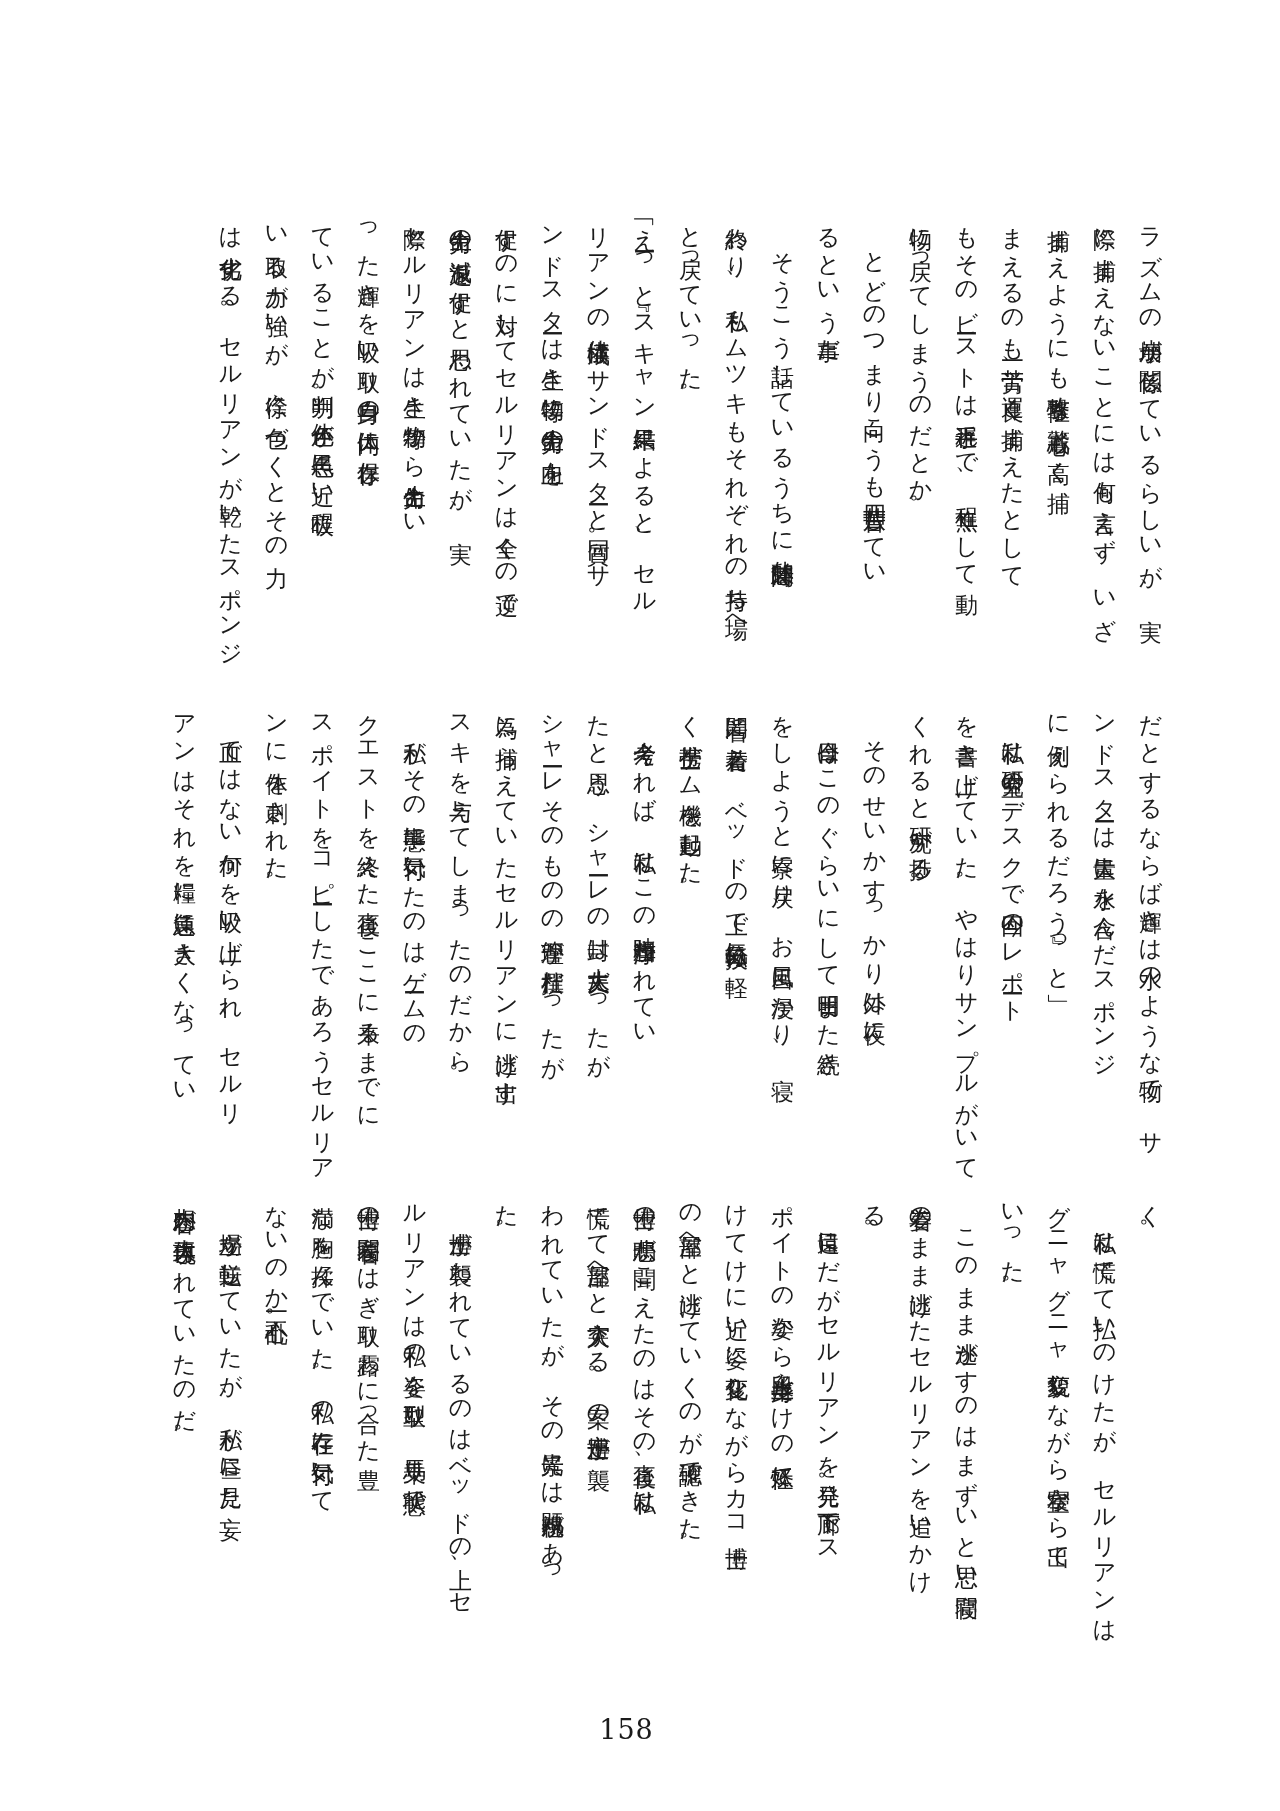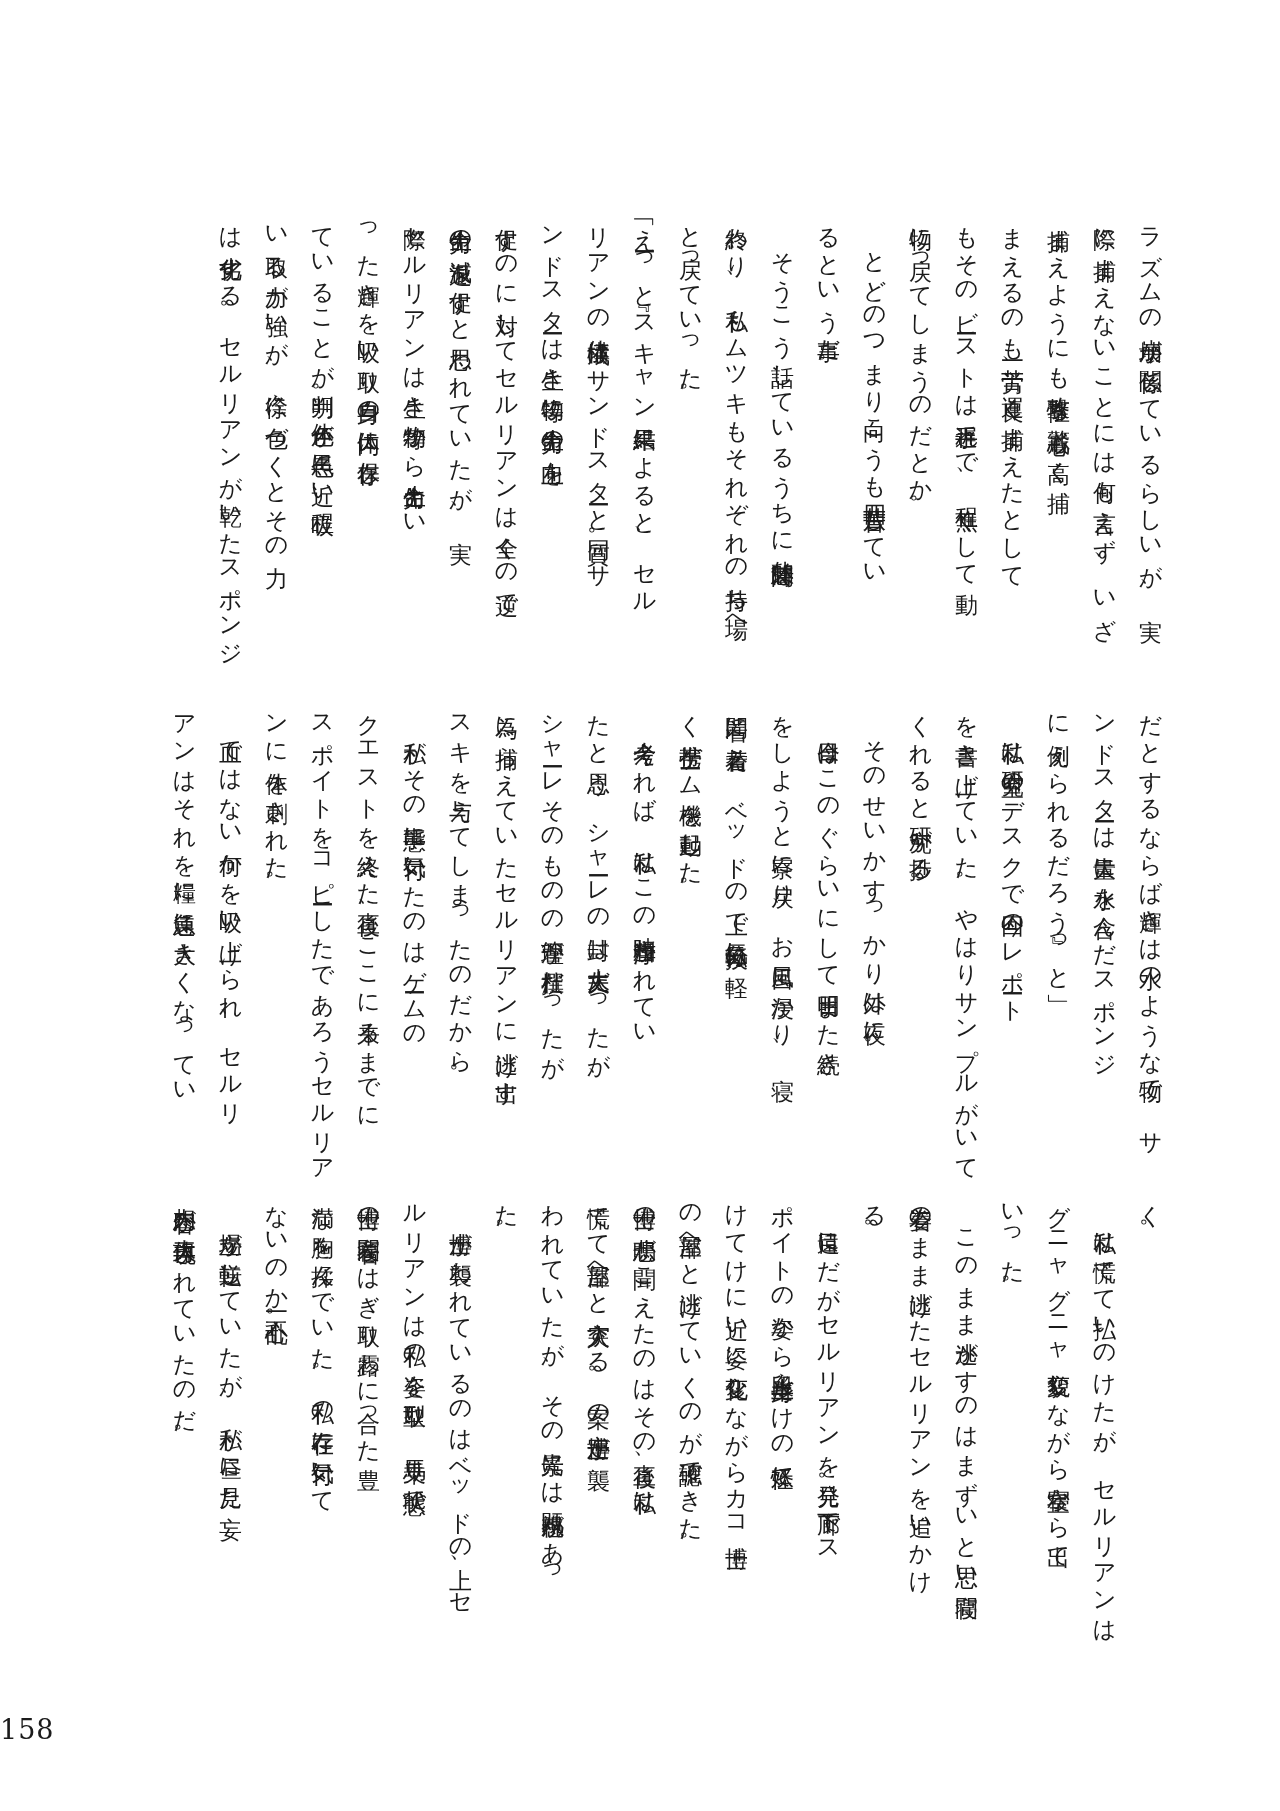--- a/index.html
+++ b/index.html
@@ -35,20 +35,21 @@
     padding: 0;
   }
   .band p.indent {
     text-indent: 24.5px;
   }
   #page-number {
     position: absolute;
     top: 1714px;
     left: 0;
     width: 1253px;
+    text-align: center;
     font-size: 27px;
     color: #1b1b1b;
     letter-spacing: 1px;
   }
 </style>
 </head>
 <body>
 
 <div id="page">
   <div id="band-1" class="band">

